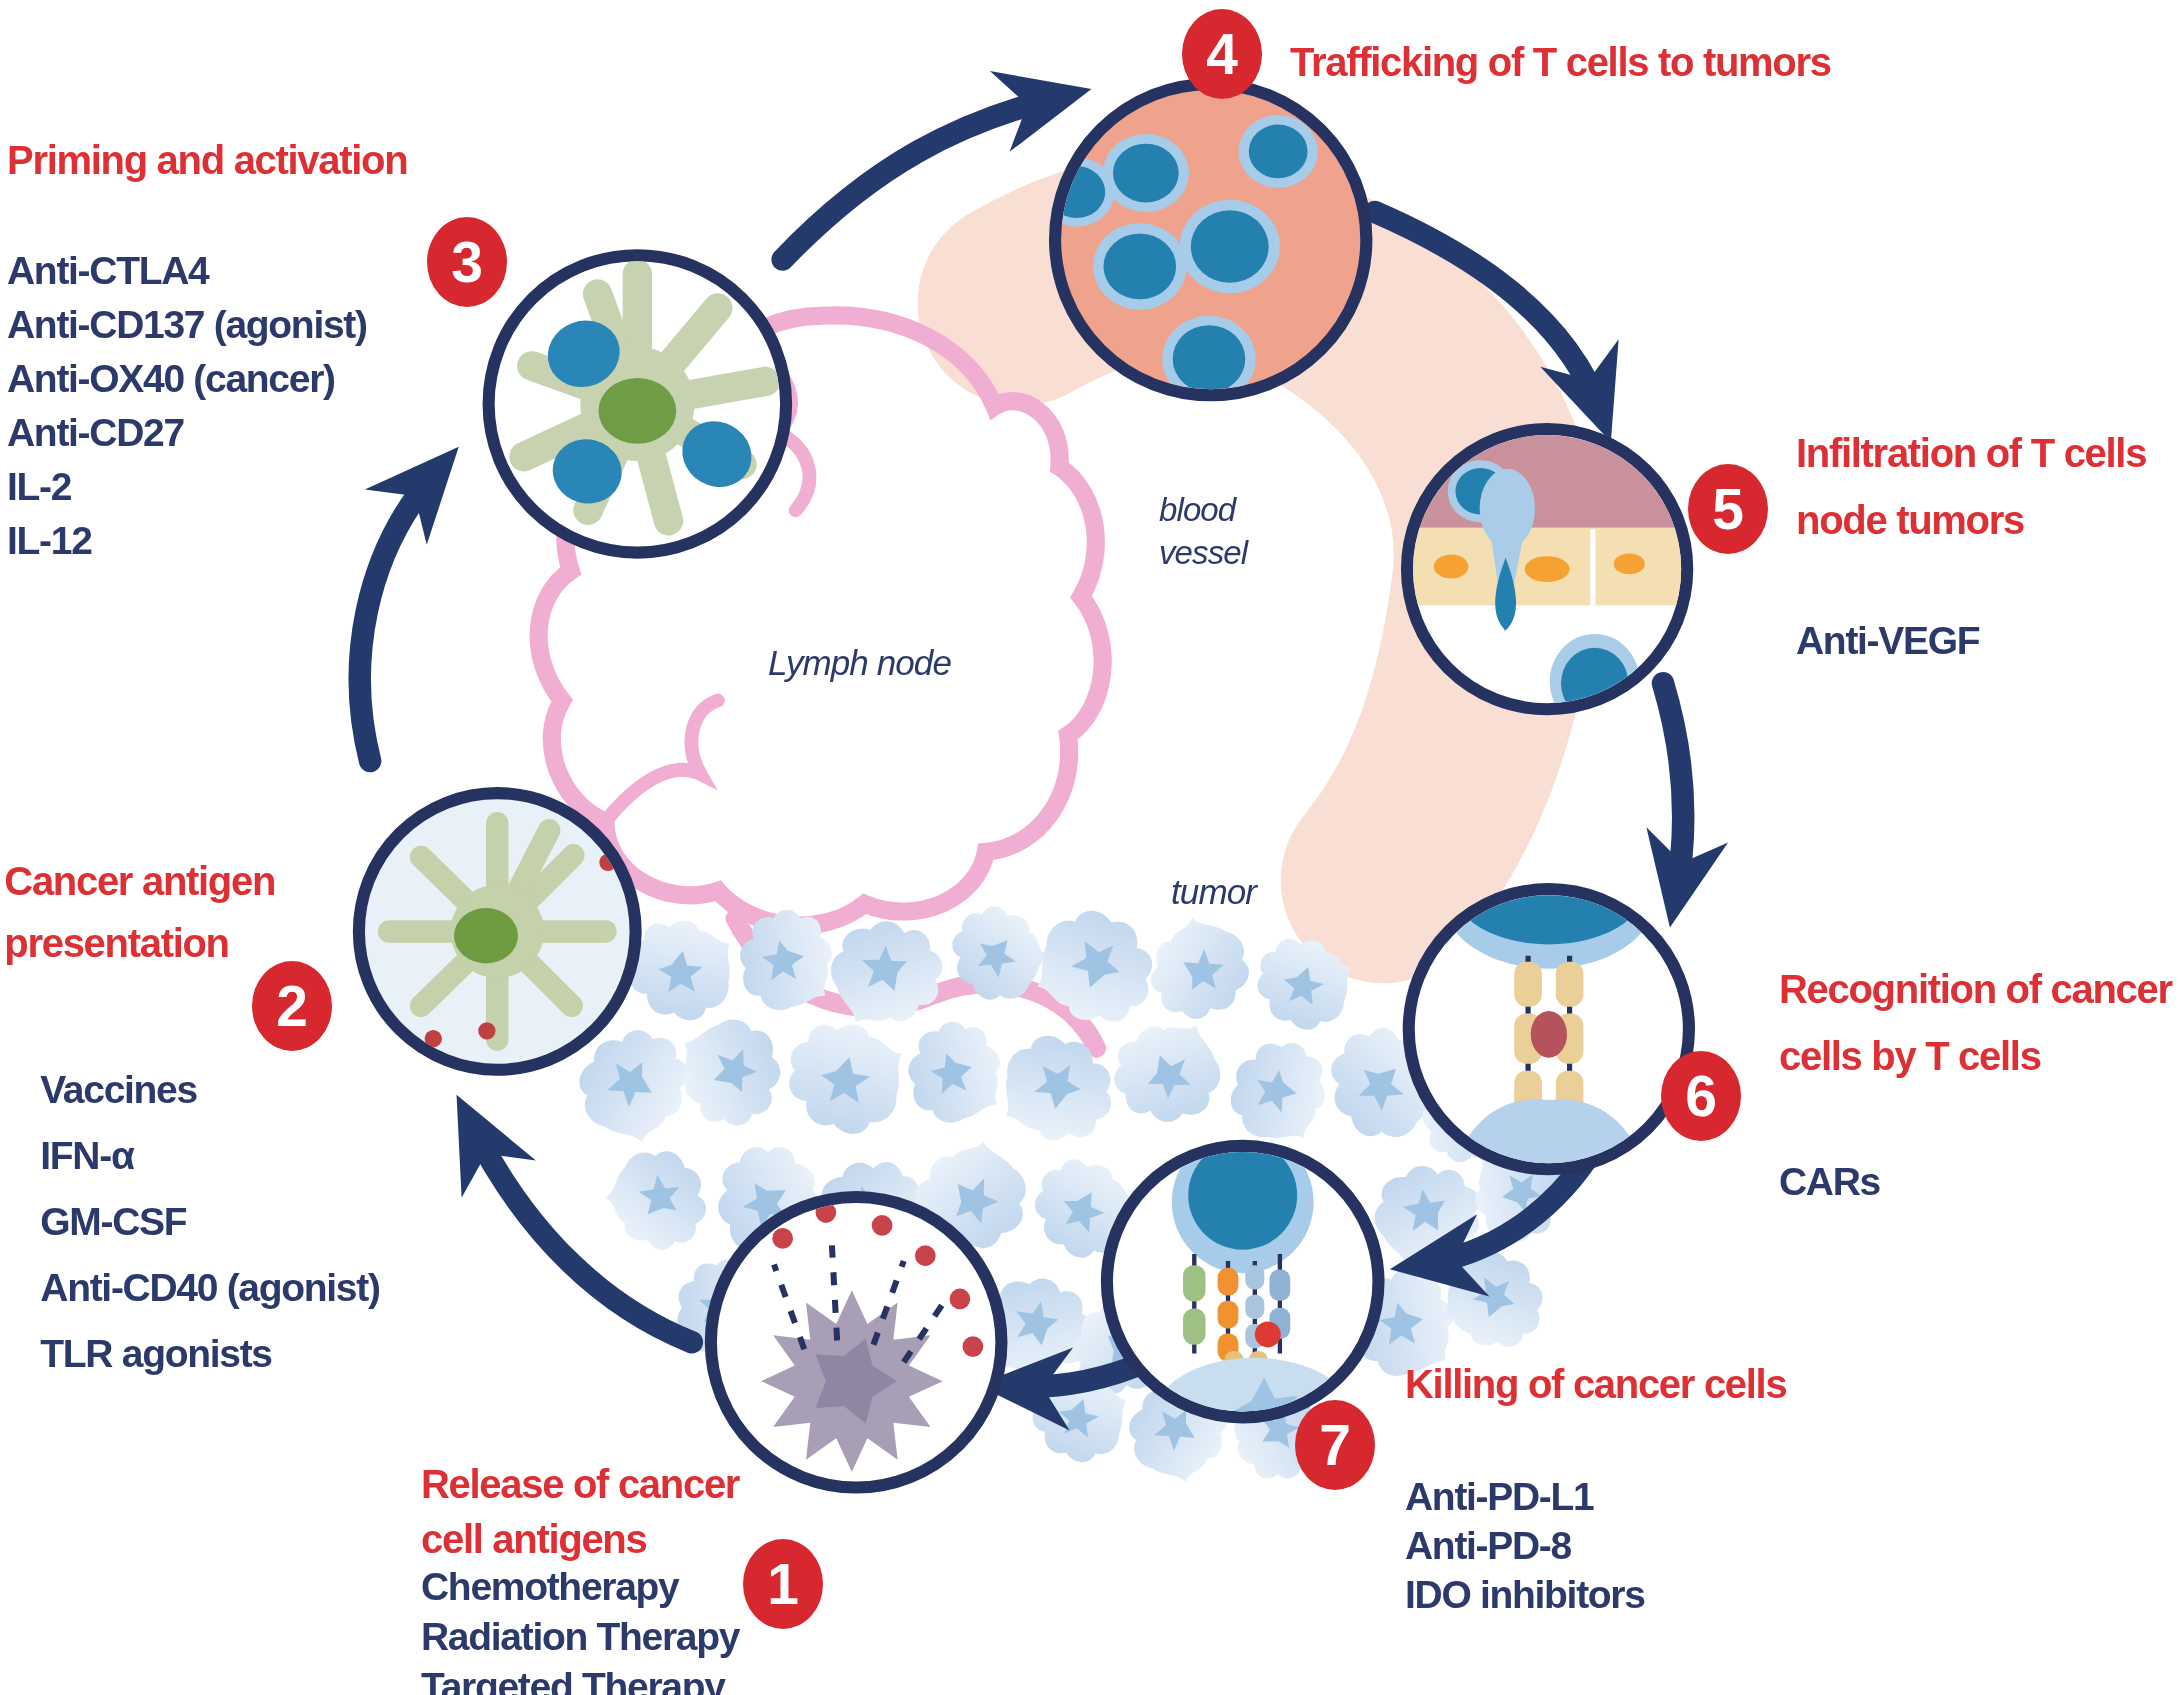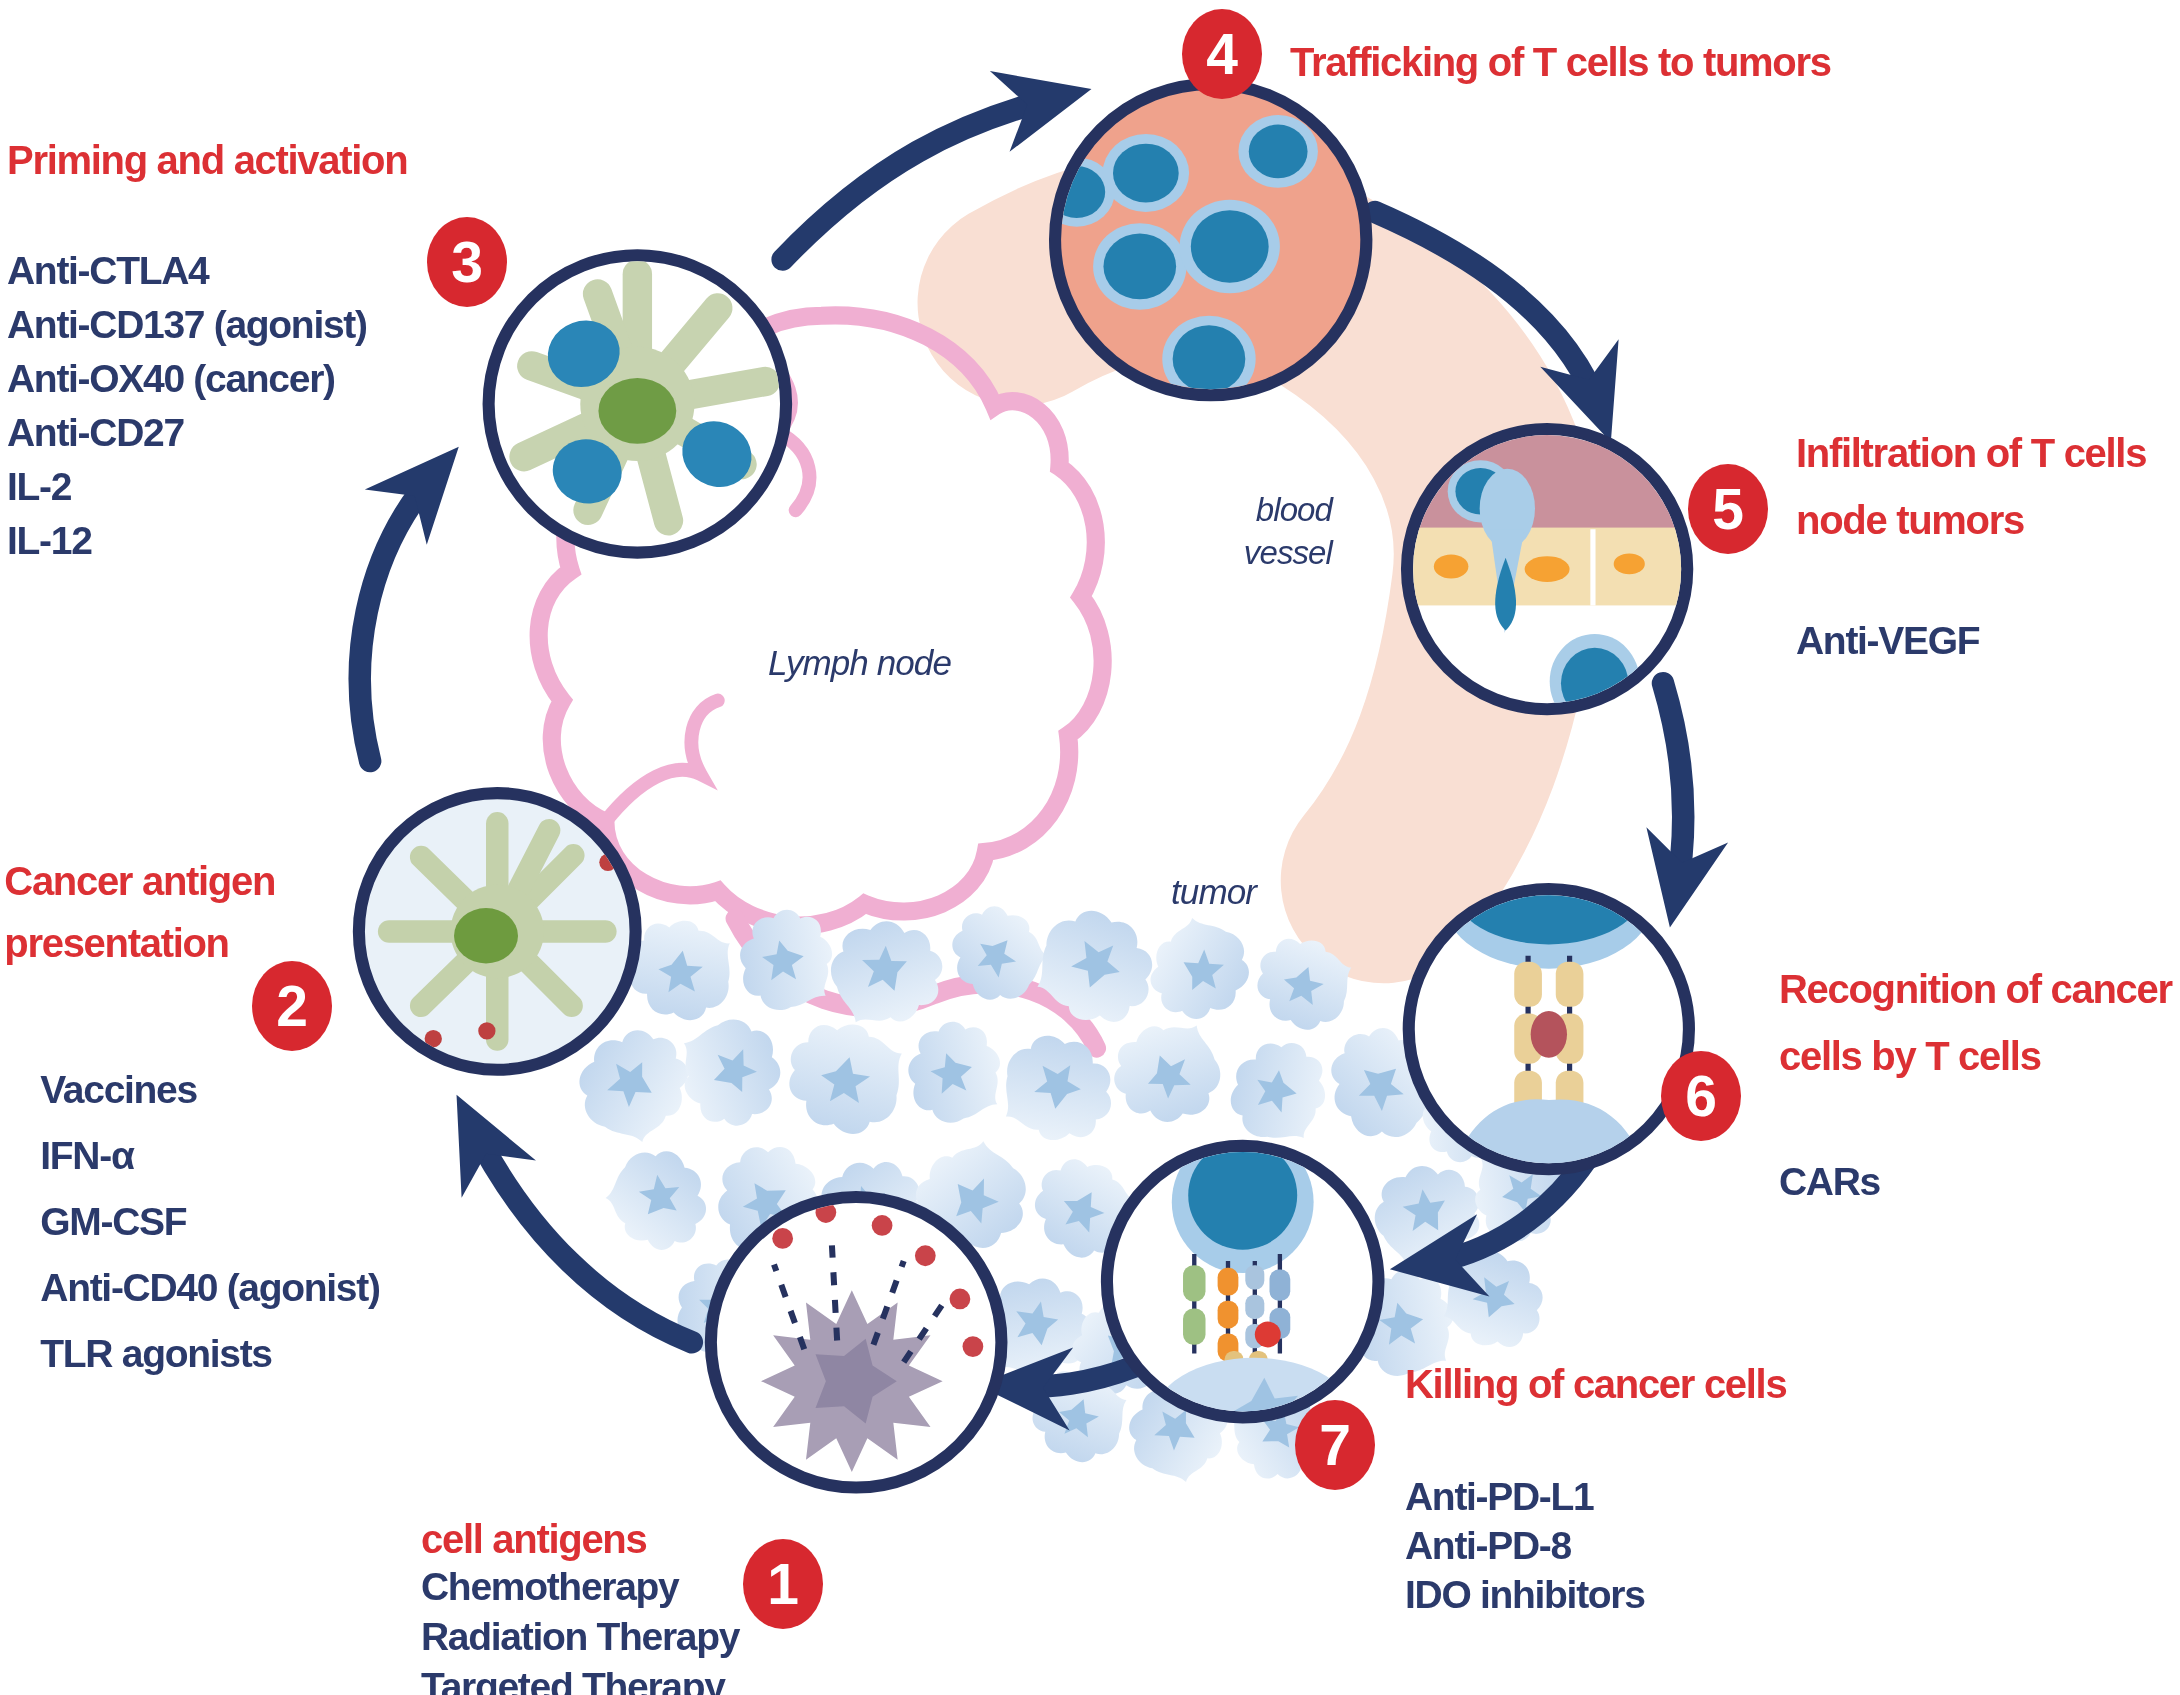--- a/index.html
+++ b/index.html
@@ -15,21 +15,21 @@
   .lh62 div{line-height:54px;}
   .lh76 div{line-height:66px;}
   .lh58 div{line-height:50px;}
   .lh57 div{line-height:49px;}
   .badge{
     position:absolute;width:80px;height:90px;border-radius:50%;
     background:#D7282F;color:#ffffff;font-weight:bold;font-size:57px;
     display:flex;align-items:center;justify-content:center;
   }
   .anat{font-style:italic;color:#2B3A6B;font-size:35px;letter-spacing:-0.9px;}
-  .anat-c{text-align:right;line-height:43px;font-size:33px;}
+  .anat-c{text-align:left;line-height:43px;font-size:33px;}
 </style>
 </head>
 <body>
 
 <div class="stage">
 
   <svg class="art" viewBox="0 0 2522 1961" aria-hidden="true">
     <defs>
       <marker id="ah" viewBox="0 0 10 10" refX="6.5" refY="5" markerWidth="4.6" markerHeight="4.2" orient="auto">
         <path d="M0,0.6 L10,5 L0,9.4 L3,5 Z" fill="#243A6C"></path>
@@ -322,20 +322,21 @@
   <div class="abs t-red" style="left:4.3px;top:858px;">Cancer antigen</div>
   <div class="abs t-red" style="left:4.3px;top:920px;">presentation</div>
   <div class="abs t-navy list lh76" style="left:4.3px;top:1057px;margin-left:36px;">
     <div>Vaccines</div>
     <div>IFN-α</div>
     <div>GM-CSF</div>
     <div>Anti-CD40 (agonist)</div>
     <div>TLR agonists</div>
   </div>
 
+  <div class="abs t-red" style="left:421px;top:1461px;">Release of cancer</div>
   <div class="abs t-red" style="left:421px;top:1516px;">cell antigens</div>
   <div class="abs t-navy list lh58" style="left:421px;top:1562px;">
     <div>Chemotherapy</div>
     <div>Radiation Therapy</div>
     <div>Targeted Therapy</div>
   </div>
 
   <div class="abs t-red" style="left:1290px;top:31px;margin-top:8px;">Trafficking of T cells to tumors</div>
 
   <div class="abs t-red" style="left:1796px;top:430px;">Infiltration of T cells</div>

